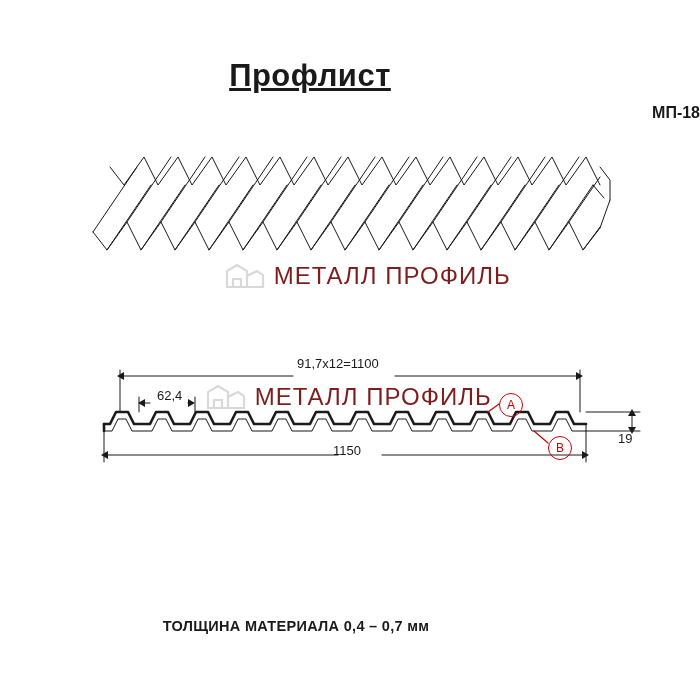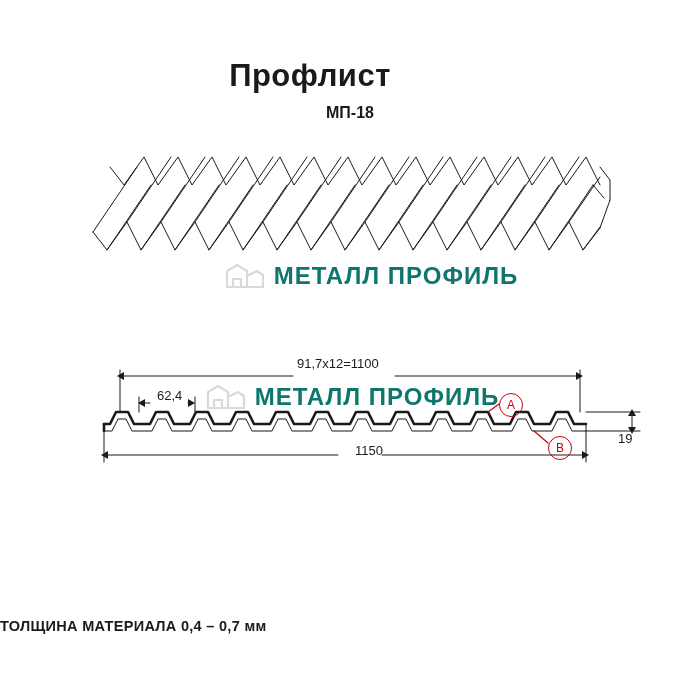--- a/index.html
+++ b/index.html
@@ -22,52 +22,53 @@
   .title {
     position: absolute;
     top: 58px;
     left: 0;
     width: 620px;
     text-align: center;
     font-size: 31px;
     font-weight: bold;
     letter-spacing: 0.5px;
     color: #1a1a1a;
+    text-decoration: underline;
   }
   .subtitle {
     position: absolute;
     top: 104px;
     left: 0;
     width: 700px;
-    text-align: center;
+    text-align: right;
     font-size: 16px;
     font-weight: bold;
     color: #1a1a1a;
   }
   .footer {
     position: absolute;
     top: 618px;
     left: 0;
     width: 592px;
-    text-align: left;
+    text-align: center;
     font-size: 14.5px;
     font-weight: bold;
     letter-spacing: 0.3px;
     color: #1a1a1a;
   }
   .svg-layer {
     position: absolute;
     top: 0;
     left: 0;
   }
   .wm {
     position: absolute;
     font-family: "Liberation Sans", sans-serif;
-    font-weight: bold;
-    color: #0f766e;
+    font-weight: normal;
+    color: #7f1d1d;
     white-space: nowrap;
     user-select: none;
   }
   .wm1 {
     top: 256px;
     left: 224px;
     font-size: 24px;
     letter-spacing: 1px;
   }
   .wm2 {
@@ -81,21 +82,21 @@
   }
   .label {
     position: absolute;
     font-family: Liberation Sans, sans-serif;
     font-size: 13px;
     color: #1a1a1a;
     white-space: nowrap;
   }
   .label-dim-top { top: 356px; left: 297px; }
   .label-dim-small { top: 388px; left: 157px; }
-  .label-dim-bottom { top: 443px; left: 355px; }
+  .label-dim-bottom { top: 443px; left: 333px; }
   .label-height { top: 431px; left: 618px; }
   .callout {
     position: absolute;
     width: 22px;
     height: 22px;
     border: 1.4px solid #cc0000;
     border-radius: 50%;
     color: #cc0000;
     font-size: 12px;
     font-weight: normal;

